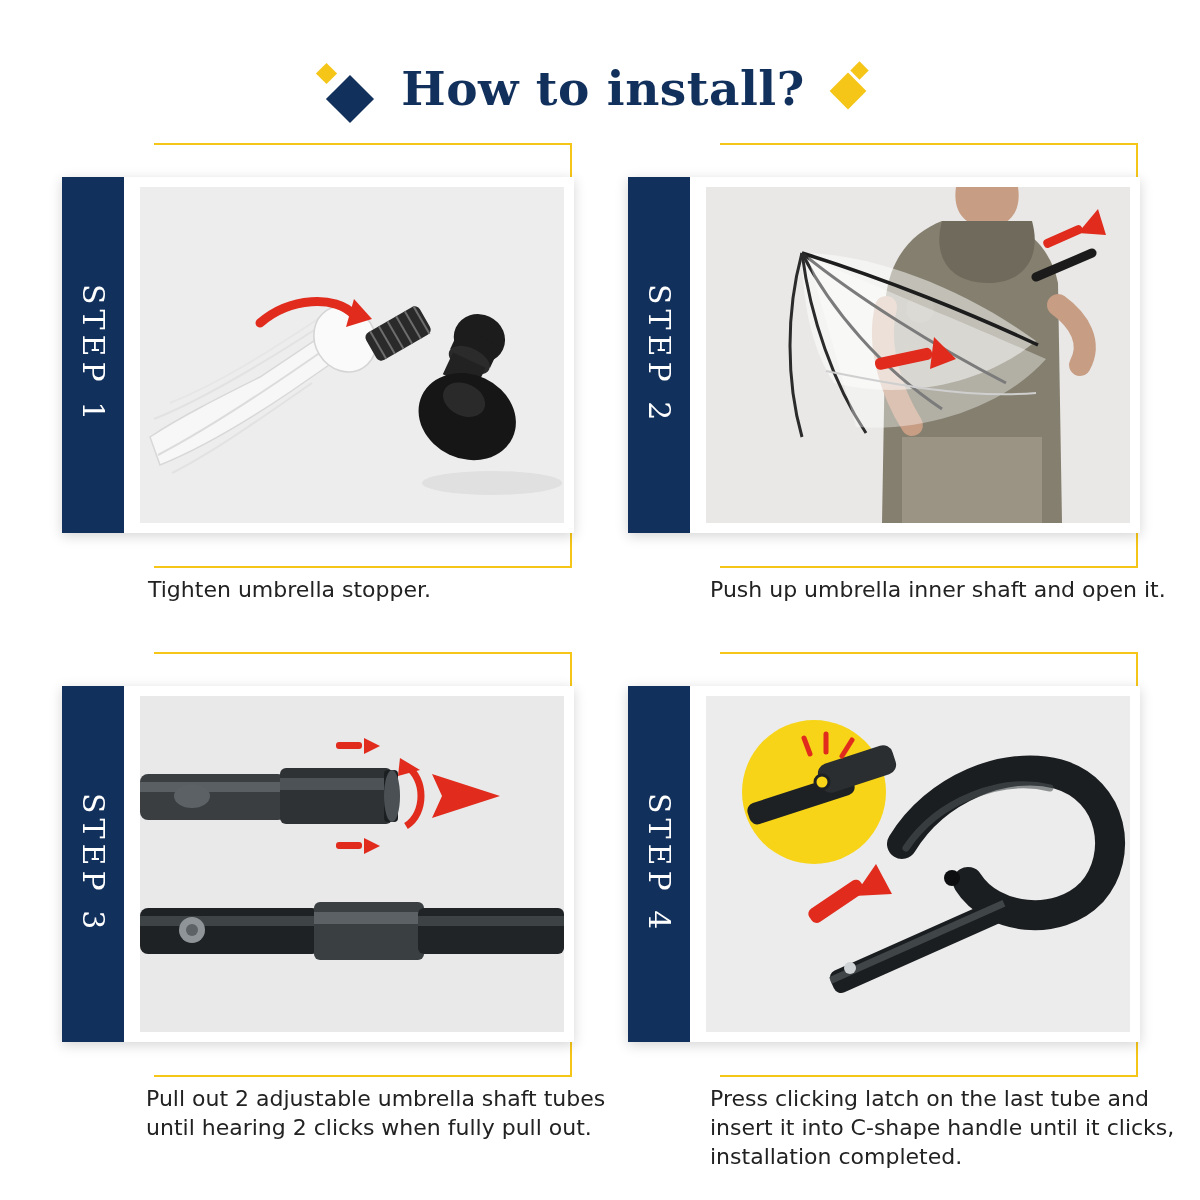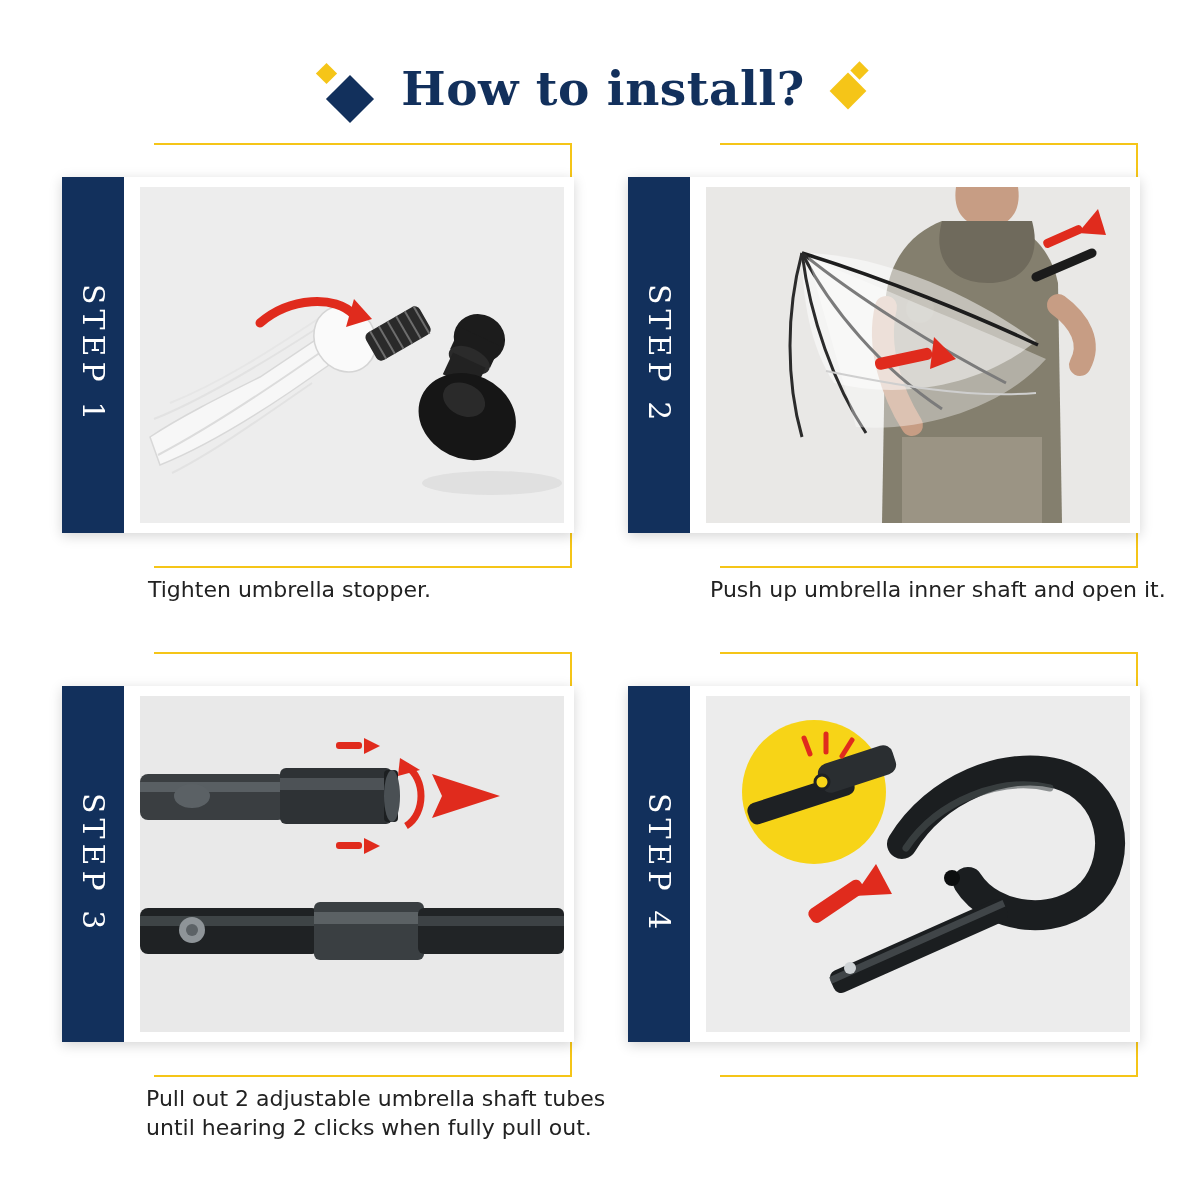--- a/index.html
+++ b/index.html
@@ -360,16 +360,17 @@
               <circle cx="144" cy="272" r="6" fill="#cfd3d6"></circle>
             </g>
 
             <g fill="#e02b1d">
               <rect x="100" y="216" width="62" height="16" rx="6" transform="rotate(-34 100 216)"></rect>
               <polygon points="170,168 186,198 148,200"></polygon>
             </g>
           </svg>
         </div>
       </div>
+      <div class="caption">Press clicking latch on the last tube and insert it into C-shape handle until it clicks, installation completed.</div>
     </div>
   </div>
 
 </div>
 
 </body></html>

